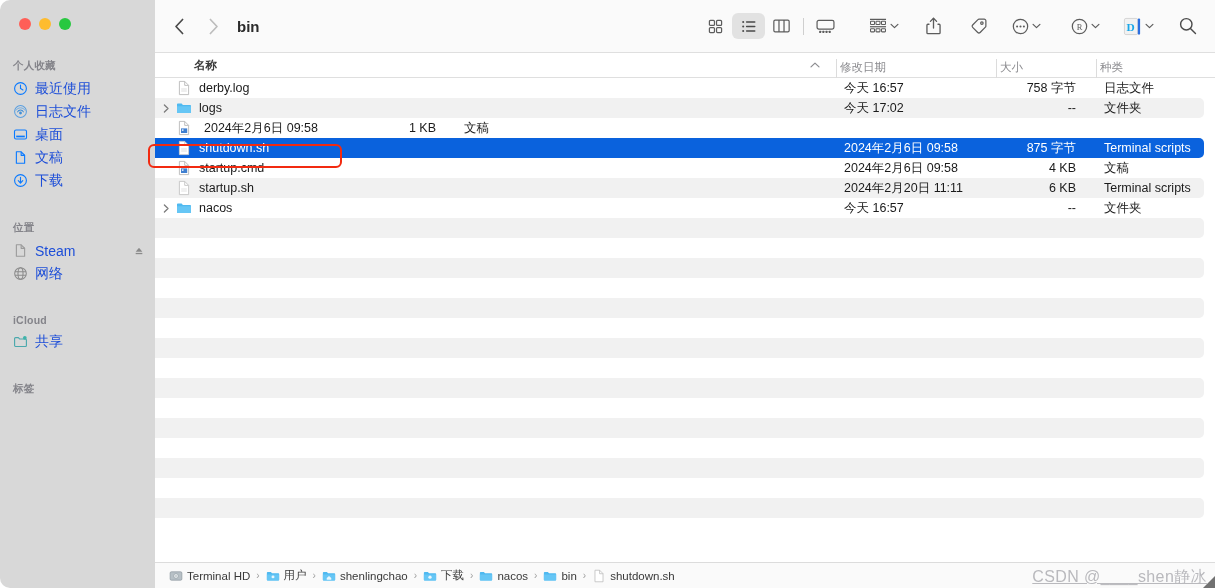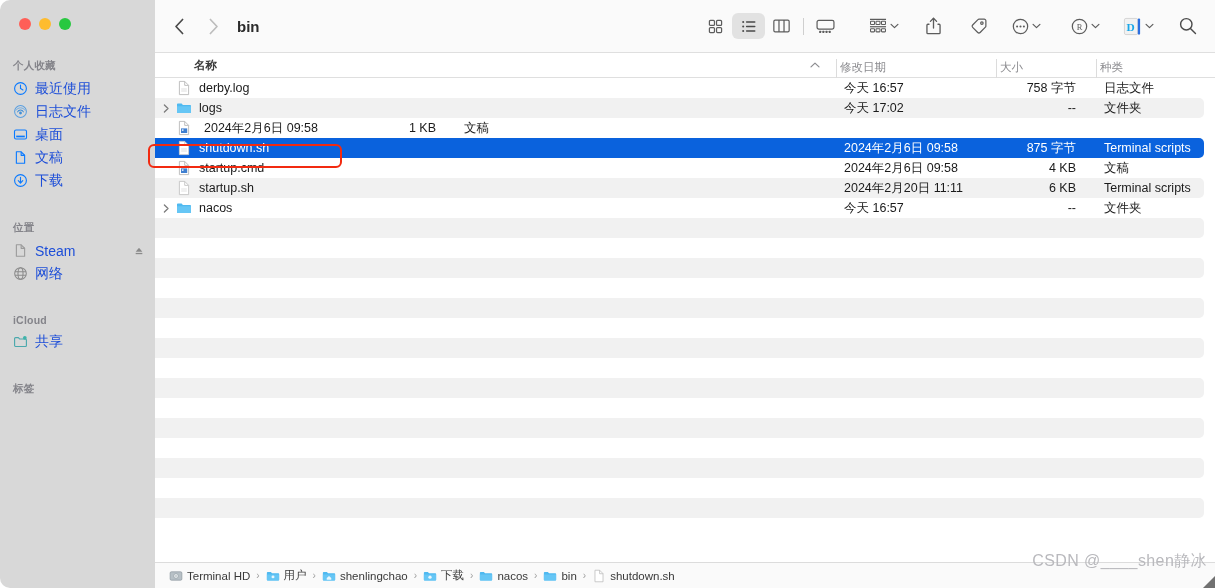--- a/index.html
+++ b/index.html
@@ -152,24 +152,25 @@
     display: flex; align-items: center;
     padding-left: 14px;
     font-size: 11.5px; color: #3a3a3a;
     position: relative;
   }
   .crumb { display: flex; align-items: center; gap: 4px; }
   .crumb-sep { color: #a0a0a0; margin: 0 6px; font-size: 10px; }
   .crumb-icon { width: 14px; height: 14px; flex: 0 0 14px; }
 
   #watermark {
-    position: absolute; right: 8px; bottom: 16px;
+    position: absolute; right: 8px; bottom: 0;
     font-size: 16px; color: #b9b9bd;
     letter-spacing: .4px; z-index: 30;
     white-space: nowrap;
+    text-decoration: underline;
   }
   .corner-fold {
     position: absolute; right: 0; bottom: 0;
     width: 14px; height: 14px; z-index: 31;
   }
 </style>
 </head>
 <body>
 
 <div id="window">

